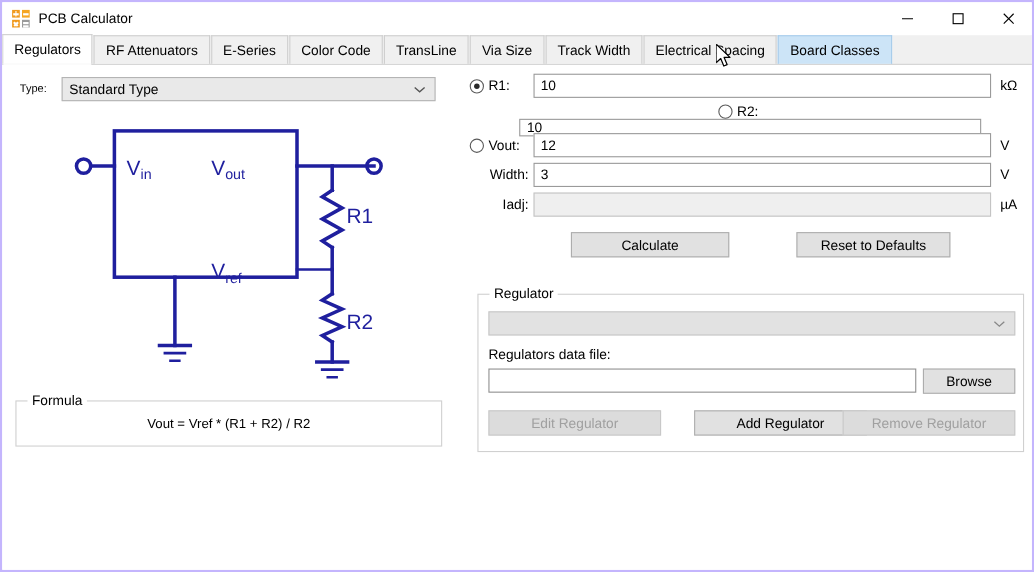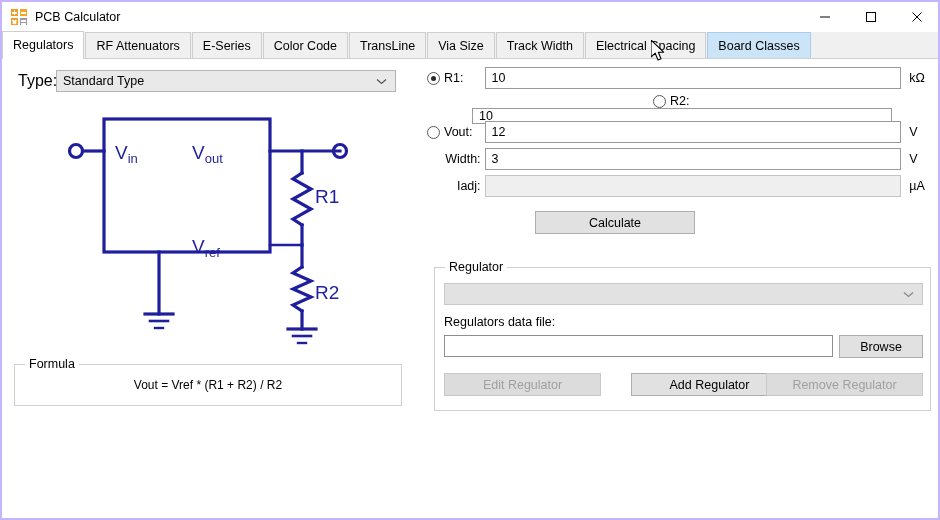--- a/index.html
+++ b/index.html
@@ -112,21 +112,21 @@
     position: absolute; left: 0; top: 0;
     width: 420px; height: 360px;
   }
 
   #type-row {
     position: absolute; left: 16px; top: 11px;
     width: 386px; height: 22px;
     display: flex; align-items: center;
   }
   #type-label {
-    font-size: 16px; color: #000; width: 38px;
+    font-size: 10px; color: #000; width: 38px;
   }
   #type-combo {
     width: 340px; height: 22px;
     background: #e9e9e9;
     border: 1px solid #b4b4b4;
     display: flex; align-items: center;
     padding-left: 6px;
     font-size: 12.5px; color: #000;
     position: relative;
   }
@@ -213,21 +213,21 @@
   .btn {
     background: #e1e1e1;
     border: 1px solid #adadad;
     font-size: 12.5px; color: #000;
     display: flex; align-items: center; justify-content: center;
     height: 23px;
     white-space: nowrap;
   }
   .btn.disabled { color: #a0a0a0; border-color: #c8c8c8; background: #dcdcdc; }
 
-  #calc-btn { position: absolute; left: 108px; top: 152px; width: 160px; }
+  #calc-btn { position: absolute; left: 92px; top: 152px; width: 144px; }
   #reset-btn { position: absolute; left: 297px; top: 152px; width: 140px; }
 
   
   #reg-group {
     position: absolute; left: 7px; top: 208px;
     width: 497px; height: 144px;
     border: 1px solid #d0d0d0;
   }
   #reg-legend {
     position: absolute; left: 10px; top: -8px;
@@ -447,20 +447,21 @@
         <div class="radio-cell indent">
           <span class="field-label">Iadj:</span>
         </div>
         <div class="field-input disabled">
             <span></span>
           </div>
         <span class="field-unit">µA</span>
       </div>
 
       <div class="btn" id="calc-btn">Calculate</div>
+      <div class="btn" id="reset-btn">Reset to Defaults</div>
 
       <div id="reg-group">
         <span id="reg-legend">Regulator</span>
 
         <div id="reg-combo">
           <span></span>
           <span class="chev">
             <svg width="11" height="7" viewBox="0 0 11 7">
                 <polyline points="1,1.5 5.5,5.5 10,1.5" fill="none" stroke="#888" stroke-width="1.2"></polyline>
               </svg>

